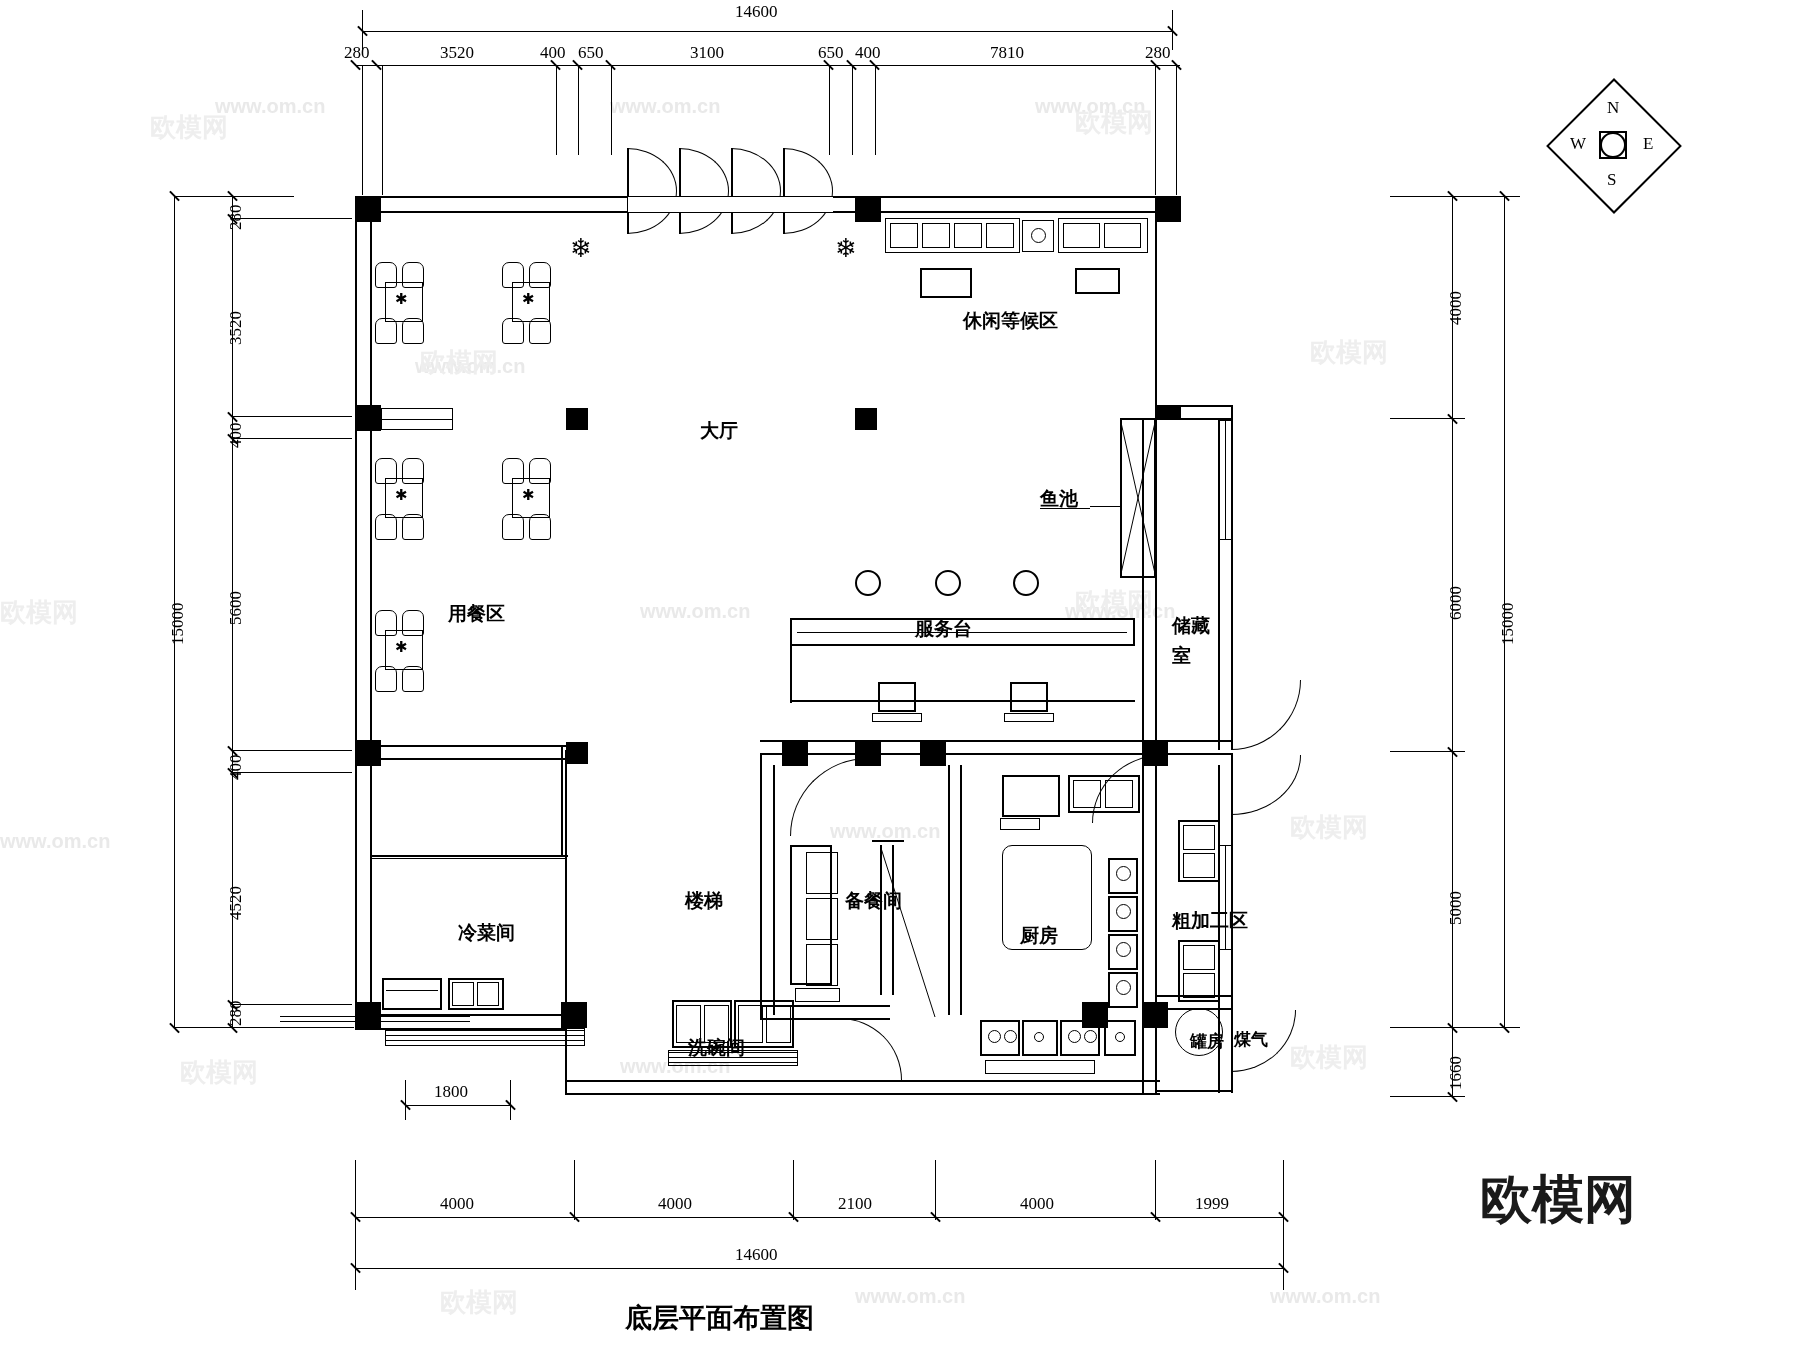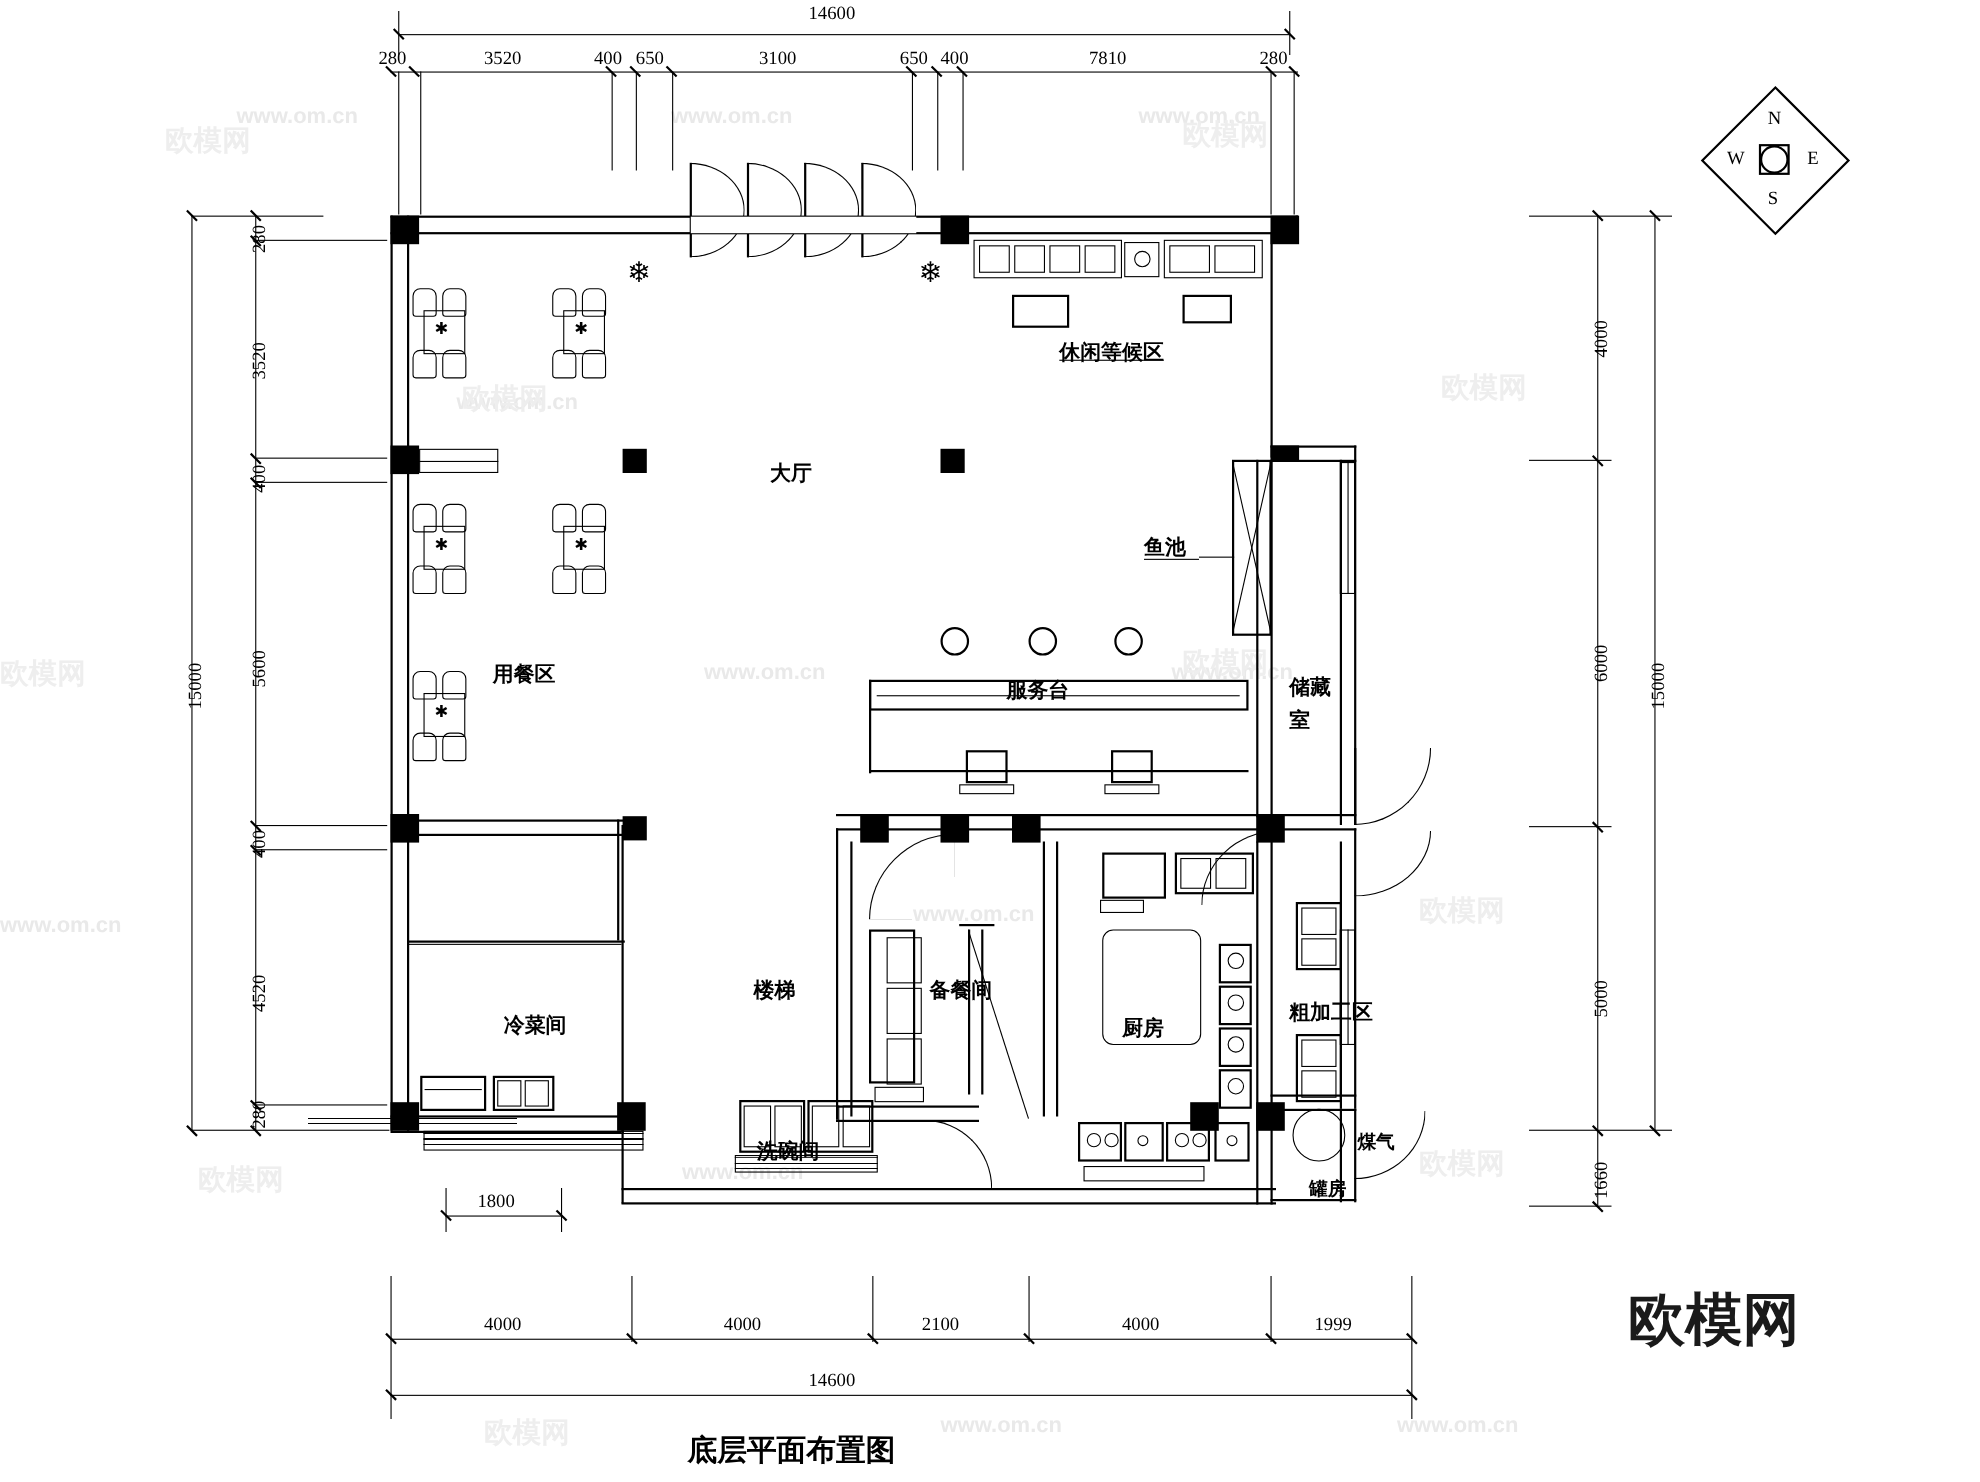--- a/index.html
+++ b/index.html
@@ -459,31 +459,31 @@
   <div class="box2" style="left:734px;top:1000px;width:60px;height:48px;"></div>
   <div class="box" style="left:738px;top:1005px;width:25px;height:38px;"></div>
   <div class="box" style="left:766px;top:1005px;width:25px;height:38px;"></div>
   <div class="hatchh" style="left:668px;top:1052px;width:130px;height:12px;"></div>
   <div class="box" style="left:668px;top:1050px;width:130px;height:16px;"></div>
 
   <div class="hatchh" style="left:280px;top:1016px;width:190px;height:10px;"></div>
 
   <div class="rlabel" style="left:700px;top:420px;">大厅</div>
   <div class="rlabel" style="left:448px;top:603px;">用餐区</div>
-  <div class="rlabel" style="left:963px;top:310px;text-decoration:underline;">休闲等候区</div>
+  <div class="rlabel" style="left:963px;top:310px;">休闲等候区</div>
   <div class="rlabel" style="left:1172px;top:615px;text-align:right;">储藏</div>
   <div class="rlabel" style="left:1172px;top:645px;">室</div>
   <div class="rlabel" style="left:685px;top:890px;">楼梯</div>
   <div class="rlabel" style="left:845px;top:890px;">备餐间</div>
   <div class="rlabel" style="left:1020px;top:925px;">厨房</div>
   <div class="rlabel" style="left:458px;top:922px;">冷菜间</div>
   <div class="rlabel" style="left:688px;top:1037px;">洗碗间</div>
   <div class="rlabel" style="left:1172px;top:910px;">粗加工区</div>
   <div class="rlabel small" style="left:1234px;top:1030px;">煤气</div>
-  <div class="rlabel small" style="left:1190px;top:1072px;text-align:center;">罐房</div>
+  <div class="rlabel small" style="left:1190px;top:1032px;text-align:center;">罐房</div>
 
   <div class="compass" style="left:1548px;top:80px;width:130px;height:130px;">
     <div class="dia" style="left:18px;top:18px;"></div>
     <div class="sq" style="left:51px;top:51px;"></div>
     <div class="cc" style="left:52px;top:52px;"></div>
     <div class="cl" style="left:59px;top:18px;">N</div>
     <div class="cl" style="left:59px;top:90px;">S</div>
     <div class="cl" style="left:95px;top:54px;">E</div>
     <div class="cl" style="left:22px;top:54px;">W</div>
   </div>

